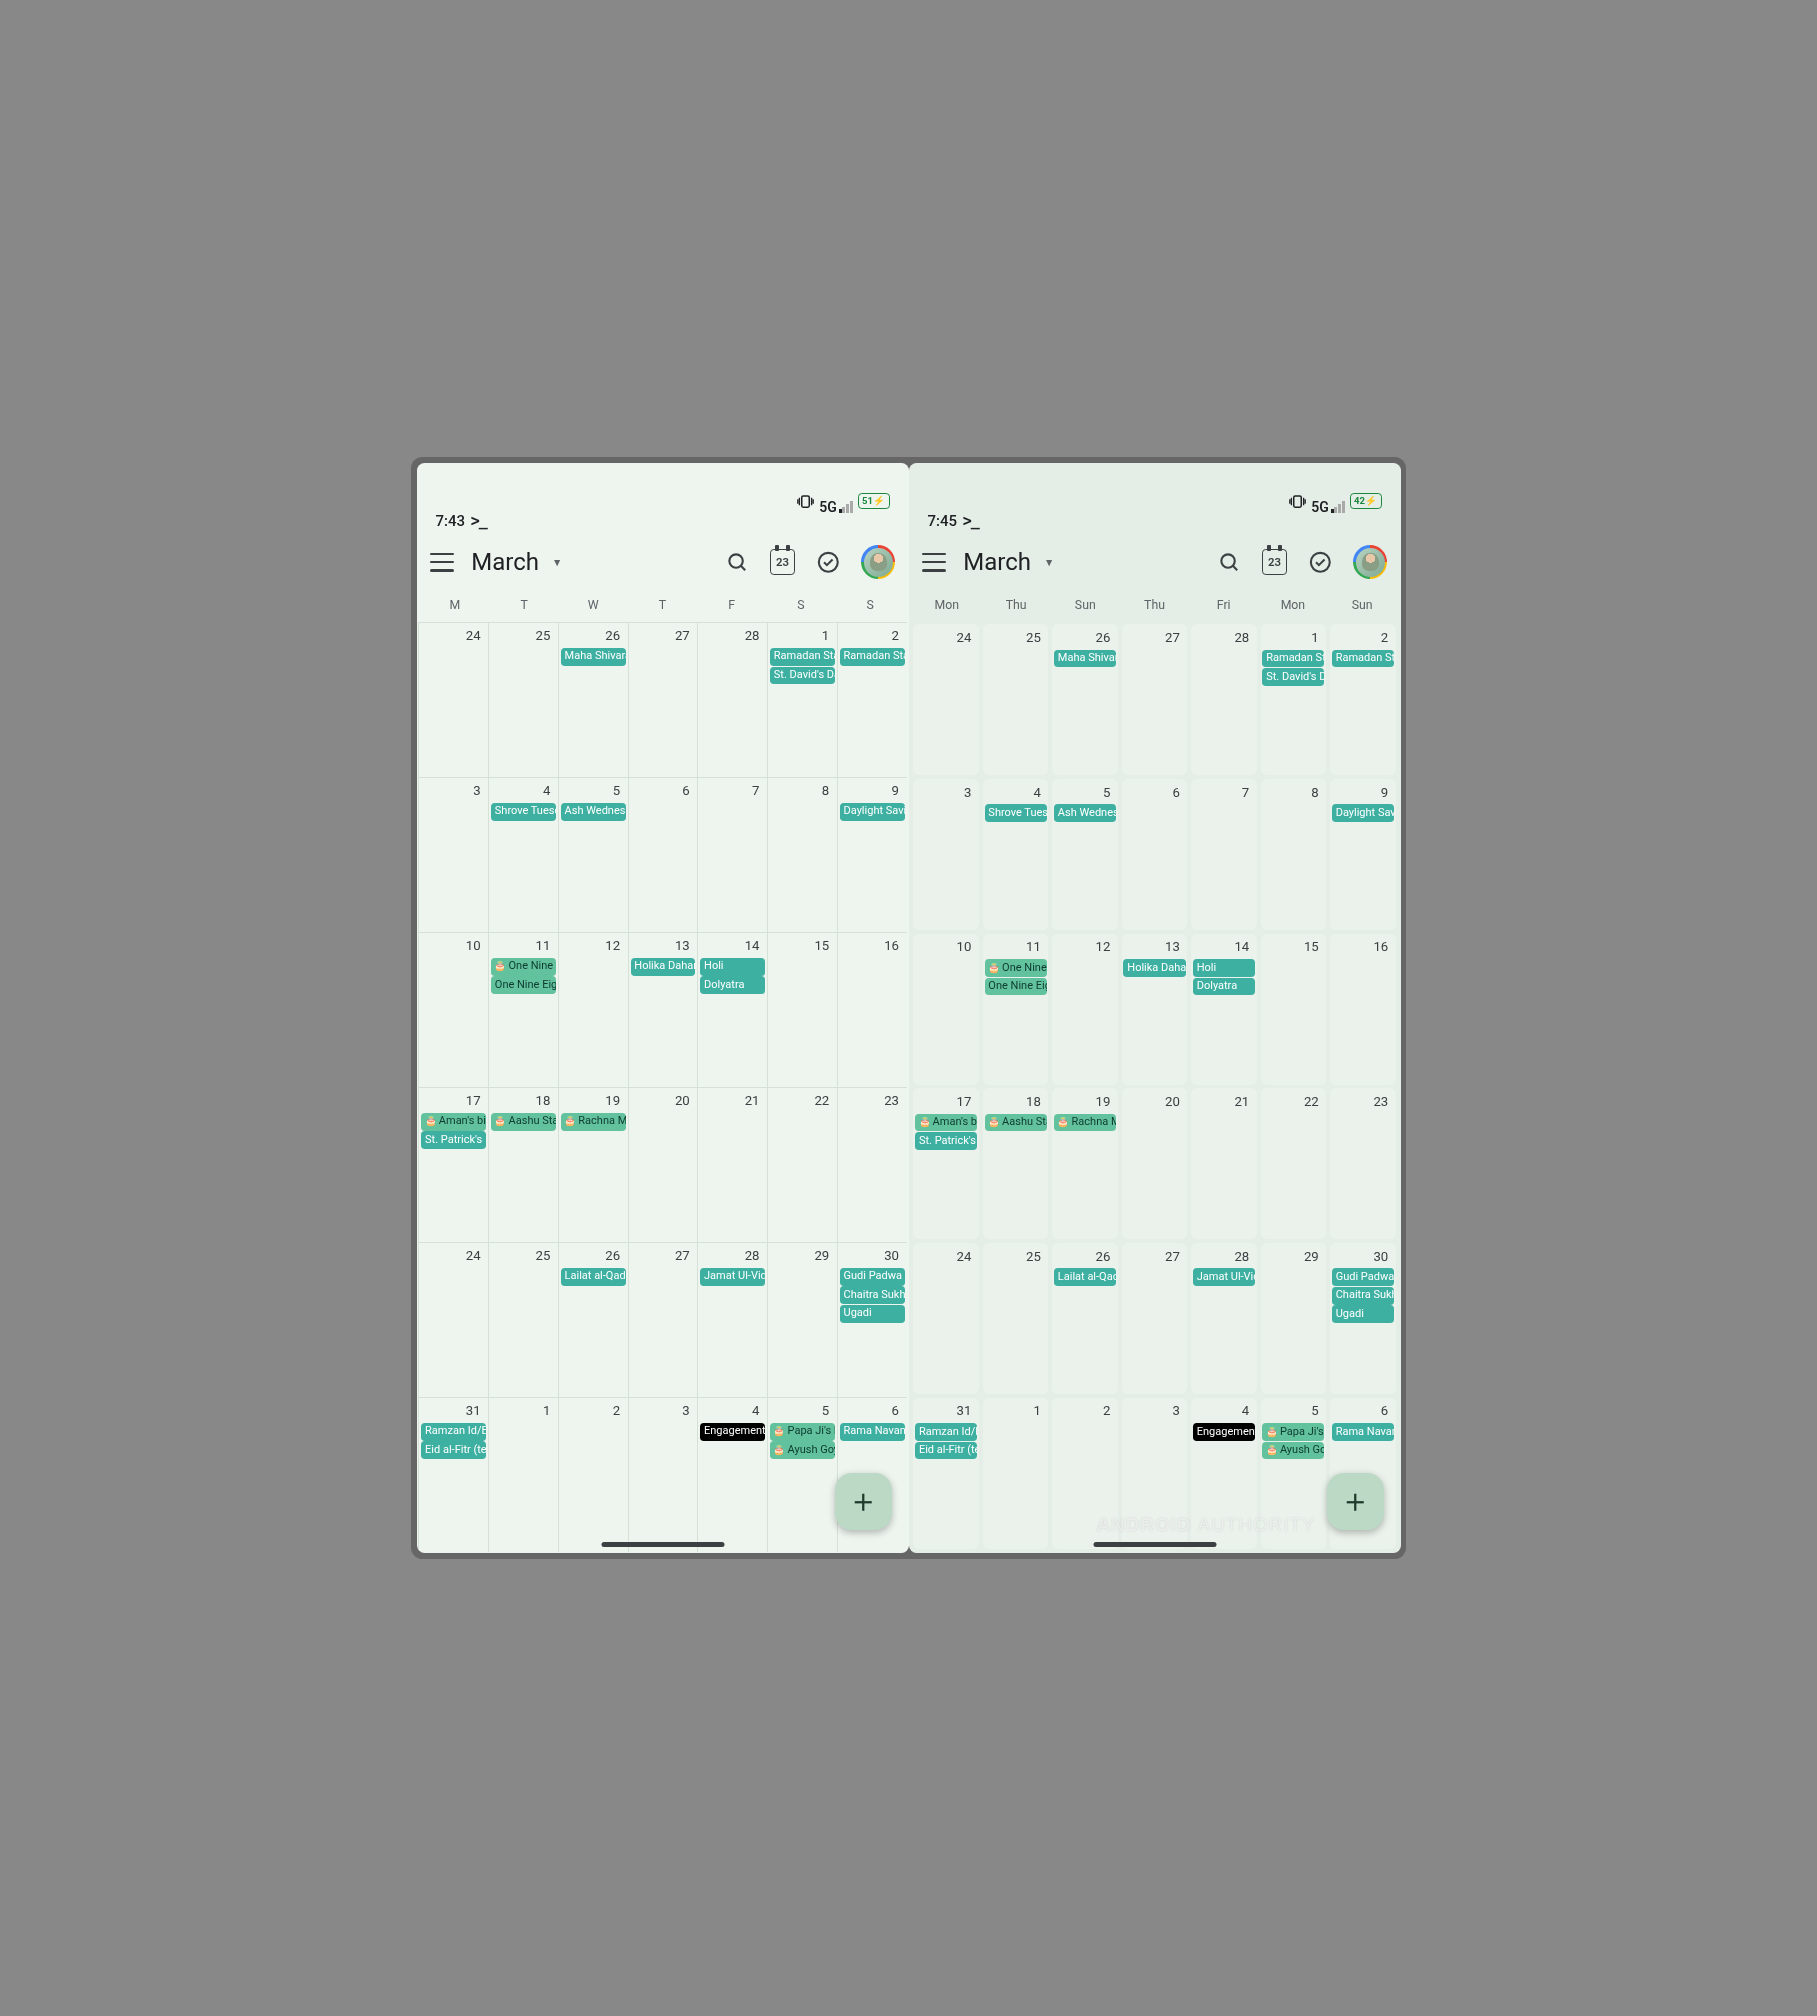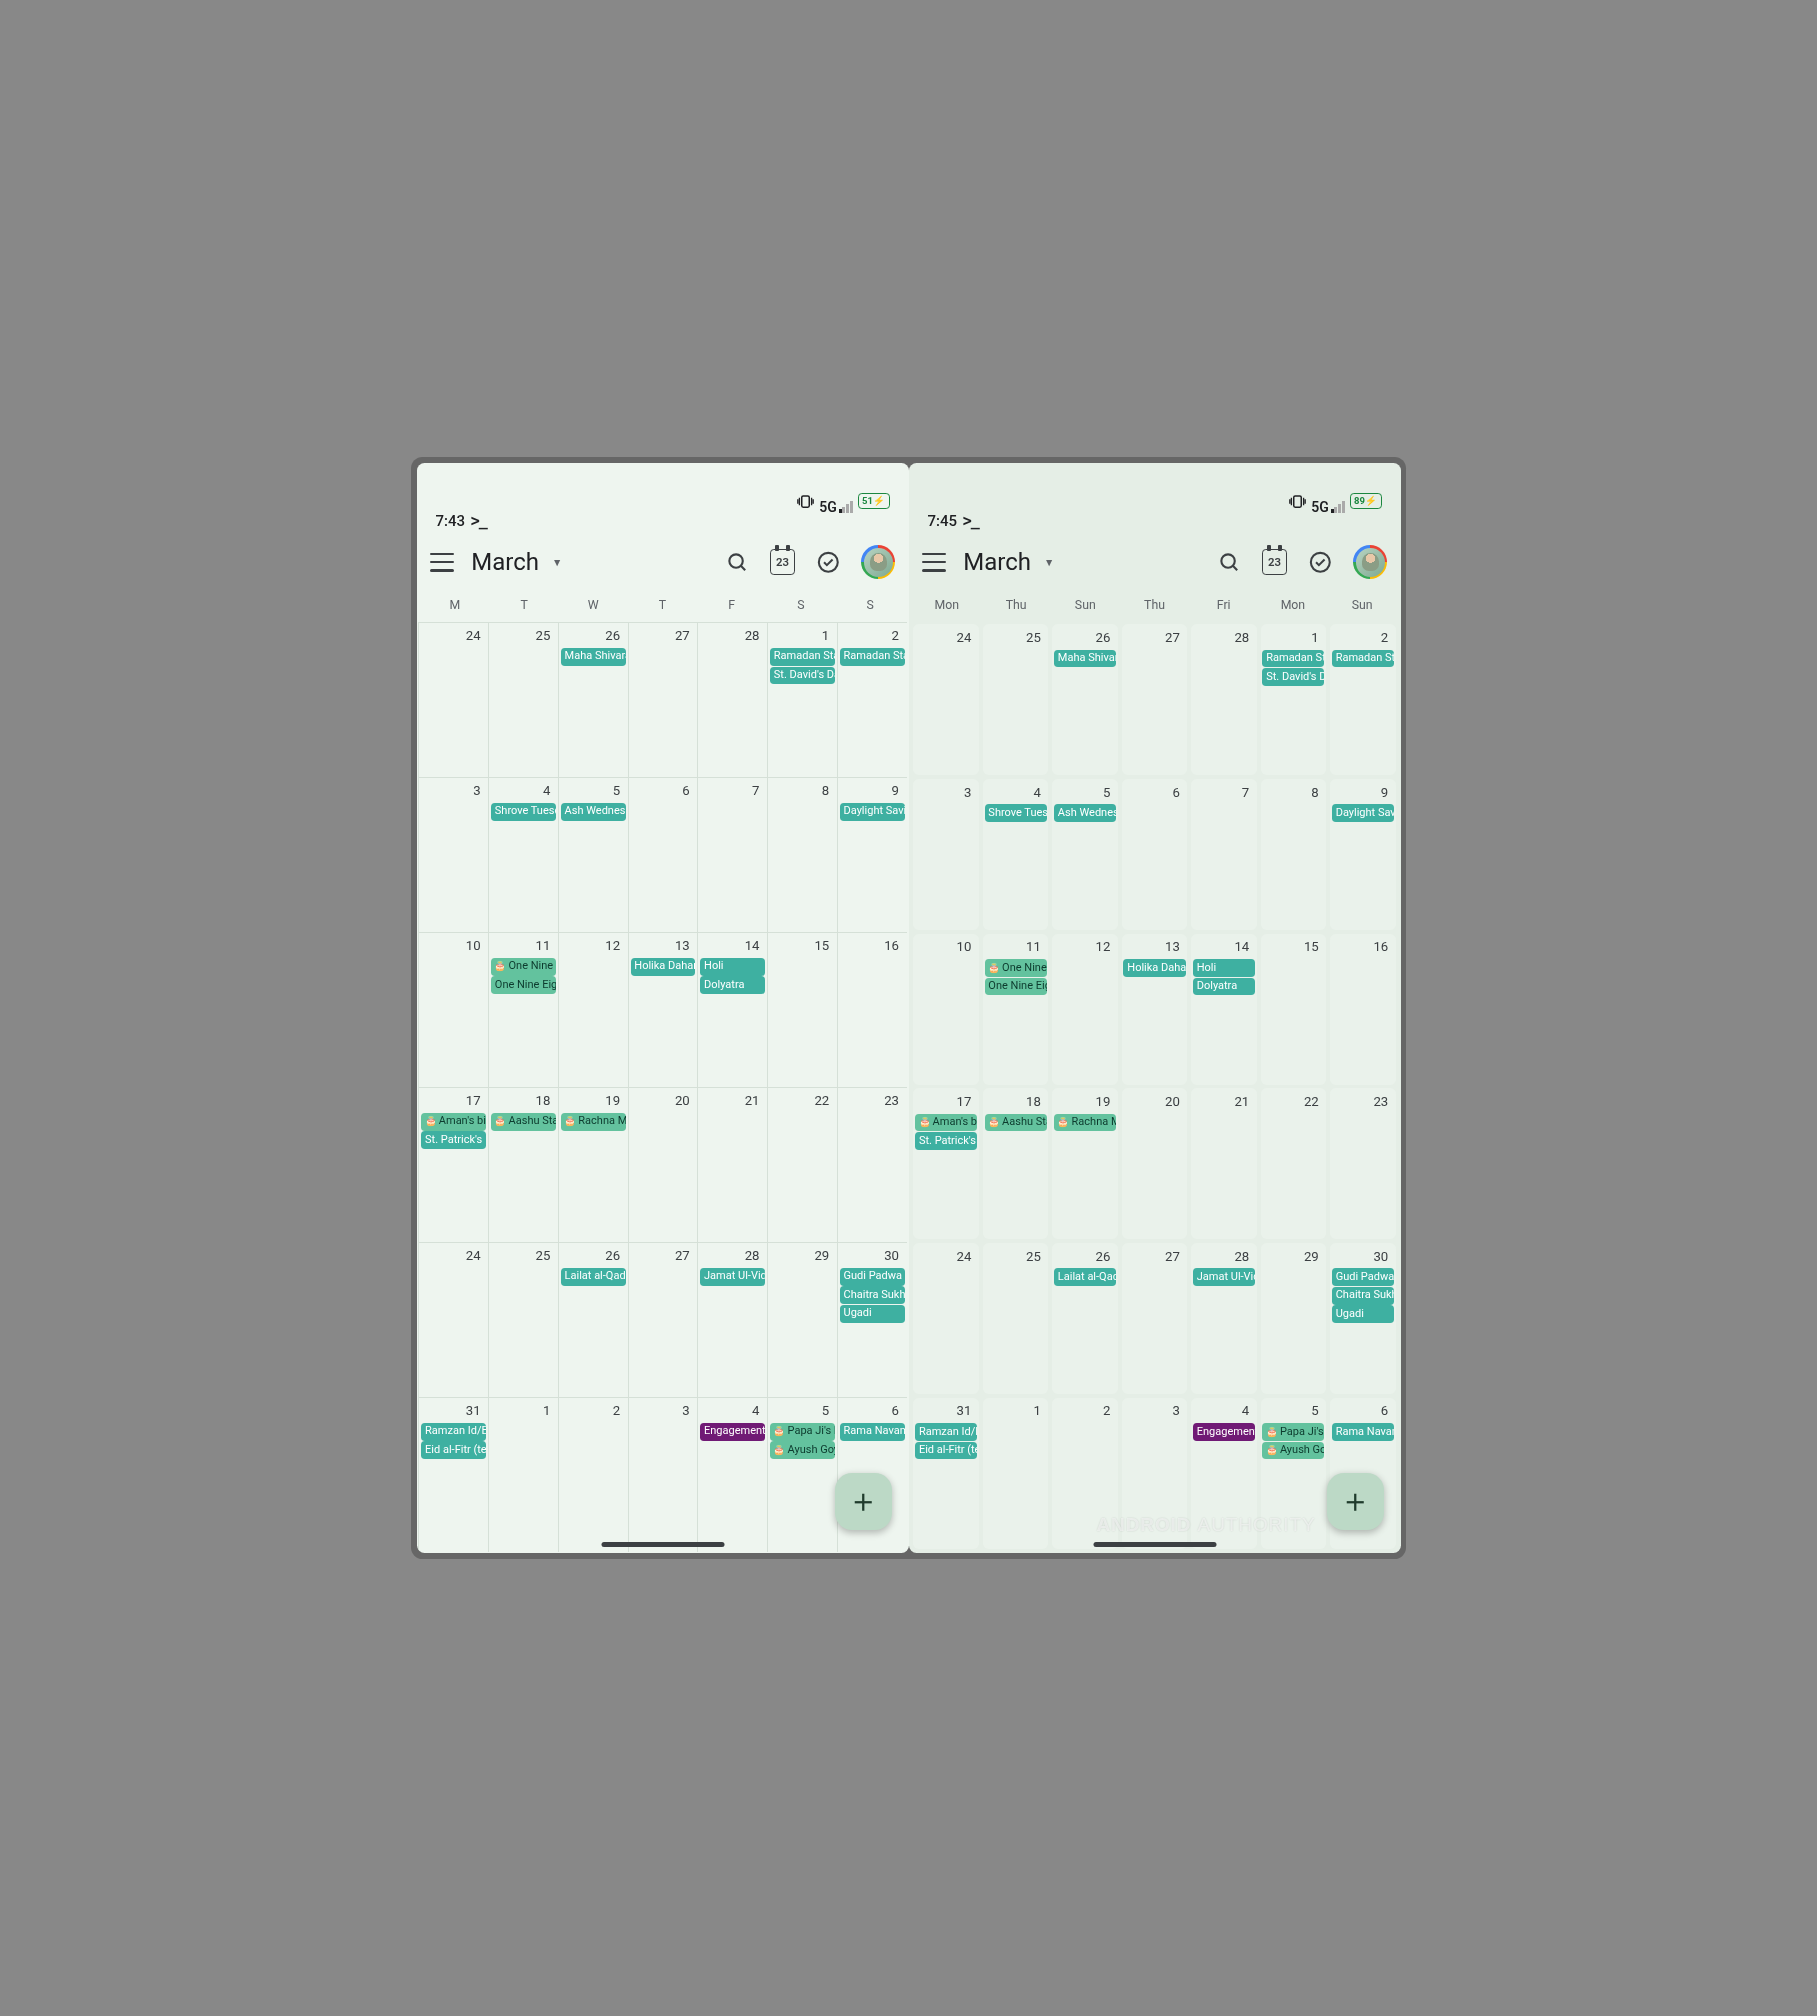--- a/index.html
+++ b/index.html
@@ -90,21 +90,21 @@
   .phone.right .day-cell { border-color: #cfdbd1; border-radius: 5.7px; border: none; background: #eaf2eb; margin: 0.9px; }
   .phone.right .calendar-grid { gap: 1.9px; padding: 1.9px 3.8px 3.8px 3.8px; }
   .day-num { font-size: 13.2px; color: #3c4043; text-align: right; padding: 1.9px 5.7px 3.8px 0; }
   .event {
     font-size: 11px; padding: 1.4px 3.8px; margin: 0.9px 0;
     border-radius: 3.8px; white-space: nowrap; overflow: hidden;
     text-overflow: clip; cursor: pointer; line-height: 1.35;
   }
   .ev-teal { background: #3eb0a1; color: #fff; }
   .ev-green { background: #63c29e; color: #0d3b2e; }
-  .ev-blue { background: #701a75; color: #fff; }
+  .ev-blue { background: #000000; color: #fff; }
   .birthday-icon { font-size: 9.5px; margin-right: 1.9px; }
 
   .fab {
     position: absolute; bottom: 23px; right: 17px;
     width: 57px; height: 57px; border-radius: 17px;
     background: #bcd9c6; display: flex; align-items: center; justify-content: center;
     box-shadow: 0 2.8px 7.6px rgba(0,0,0,0.25); cursor: pointer;
   }
   .fab svg { display:block; }
   .home-indicator {
@@ -375,21 +375,21 @@
         <span class="sig-5g">
           <span>5G</span>
           <span class="sig-bars">
               <span class="active"></span>
               <span></span>
               <span></span>
               <span></span>
             </span>
         </span>
         <span class="battery-chip">
-            <span>89</span>
+            <span>42</span>
             <span>⚡</span>
           </span>
       </div>
     </div>
 
     <div class="app-header">
       <div class="hamburger">
           <div></div>
           <div></div>
           <div></div>

